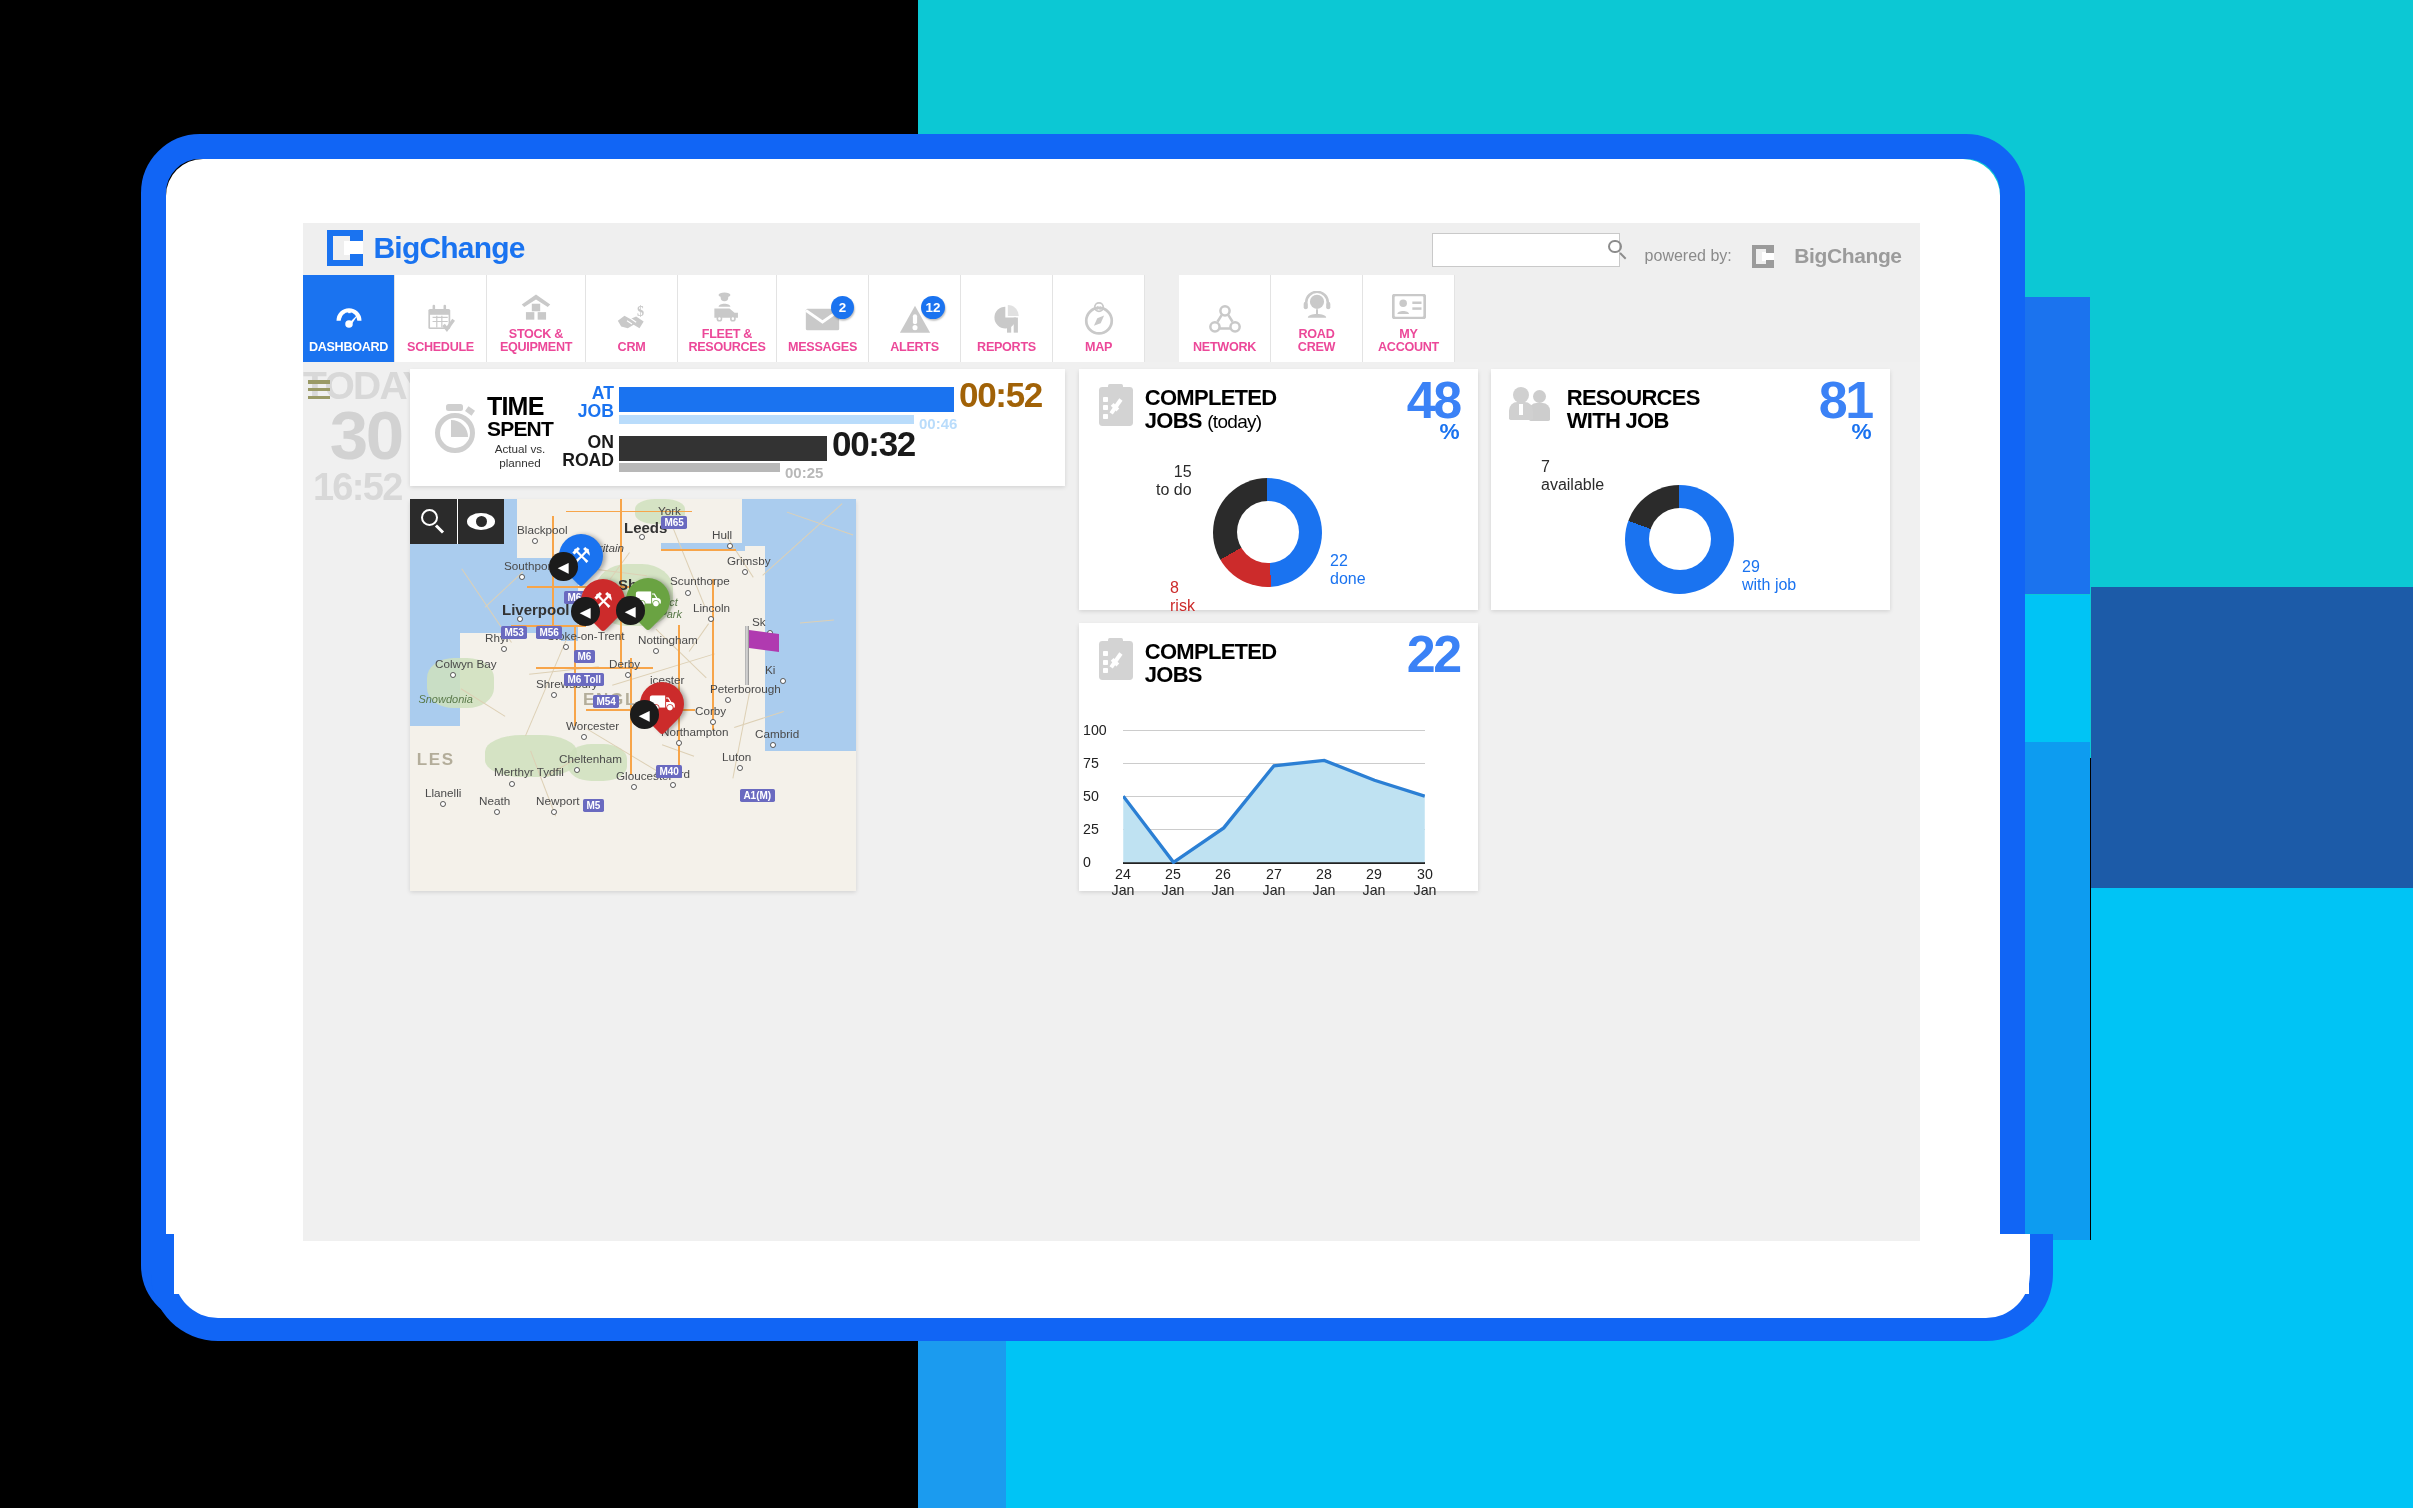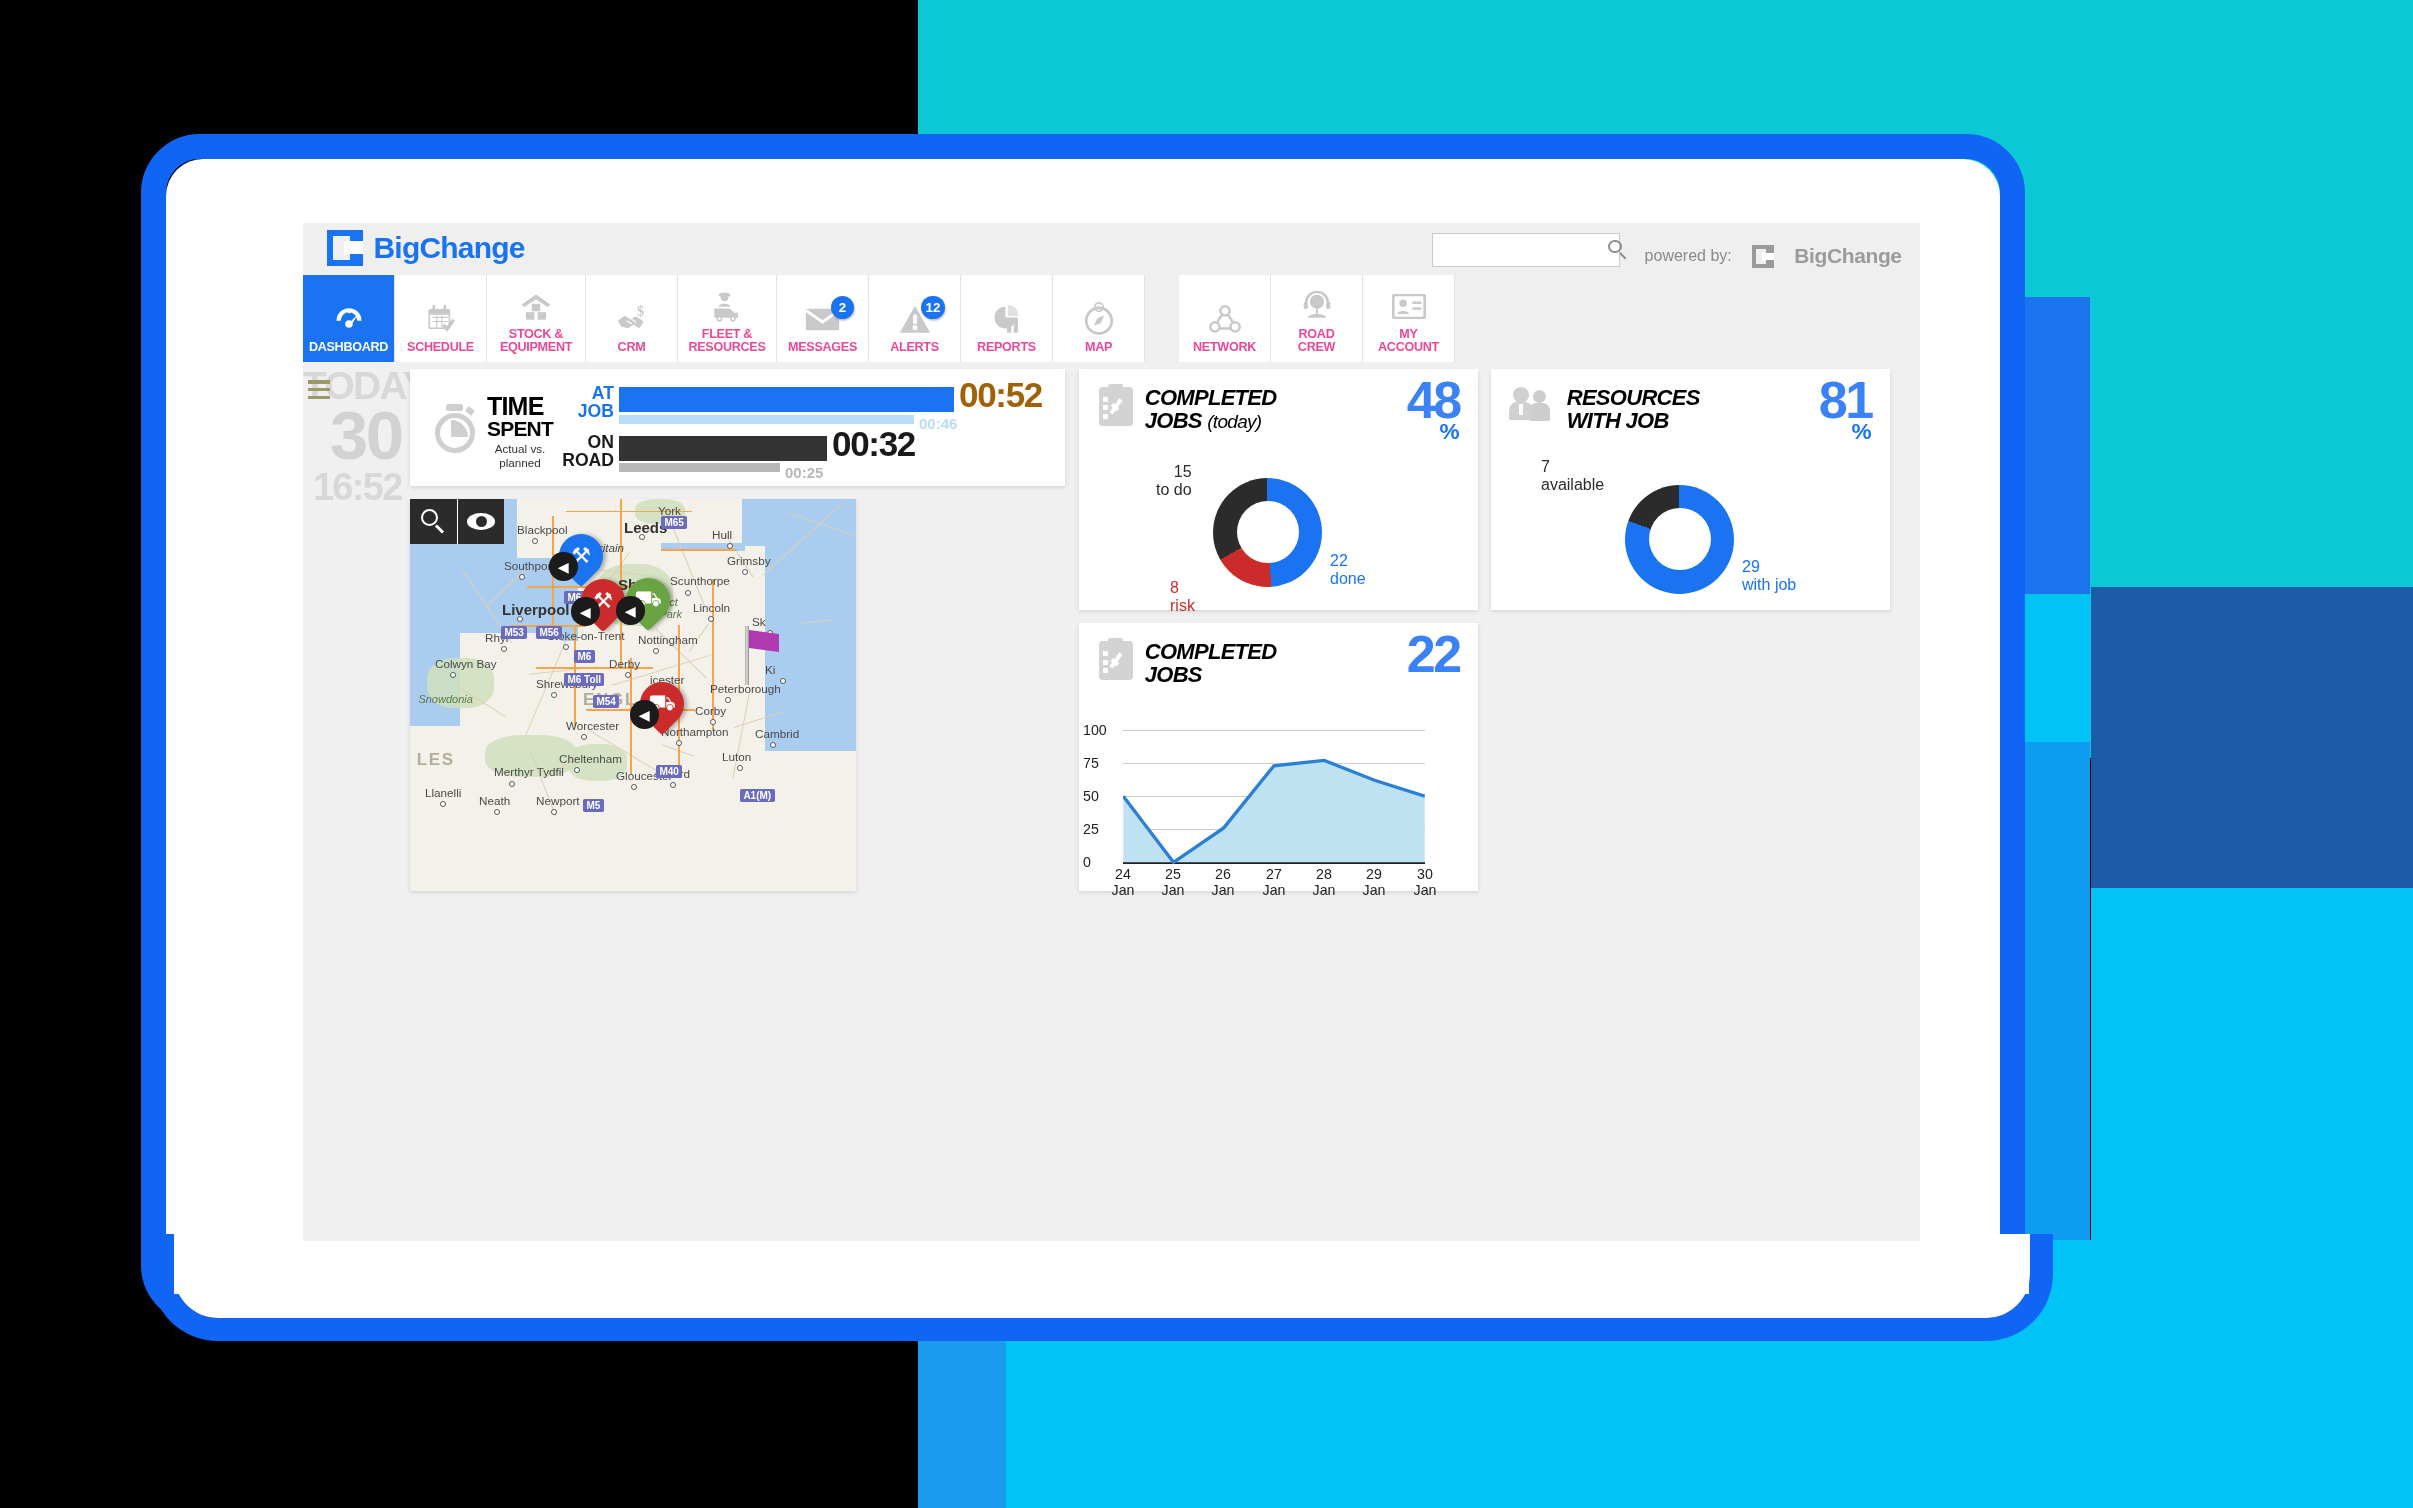--- a/index.html
+++ b/index.html
@@ -147,21 +147,21 @@
             display:flex; align-items:center; justify-content:center; color:#fff; font-size:14.2px; }
   .flagpole { position:absolute; width:4.2px; background:linear-gradient(90deg,#aaa,#ddd,#888); }
   .flag { position:absolute; width:30px; height:22px; background:#b03ab0; }
 
   
   #card-cj   { left:776px; top:6.7px;  width:399px; height:241px; }
   #card-res  { left:1188px; top:6.7px; width:399px; height:241px; }
   #card-cj2  { left:776px; top:261px; width:399px; height:268px; }
 
   .whead { position:absolute; left:20px; top:18.4px; display:flex; gap:11.7px; align-items:flex-start;}
-  .wtitle { font-size:22px; font-weight:bold; line-height:1.02; letter-spacing:-0.7px;font-style:italic; }
+  .wtitle { font-size:22px; font-weight:bold; line-height:1.02; letter-spacing:-0.7px; }
   .wtitle .sub { font-weight:normal; font-size:19px; }
   .wpct { position:absolute; right:18.4px; top:10px; text-align:right; }
   .wpct .n { font-size:52px; font-weight:bold; color:#3b82f6; line-height:.82; letter-spacing:-2.5px;}
   .wpct .s { font-size:22.6px; font-weight:bold; color:#1a73f0; line-height:1; }
 
   .donut { position:absolute; border-radius:50%; }
   .donut .hole { position:absolute; border-radius:50%; background:#fff; }
   .dlab { position:absolute; font-size:16px; line-height:1.12; }
 
   

